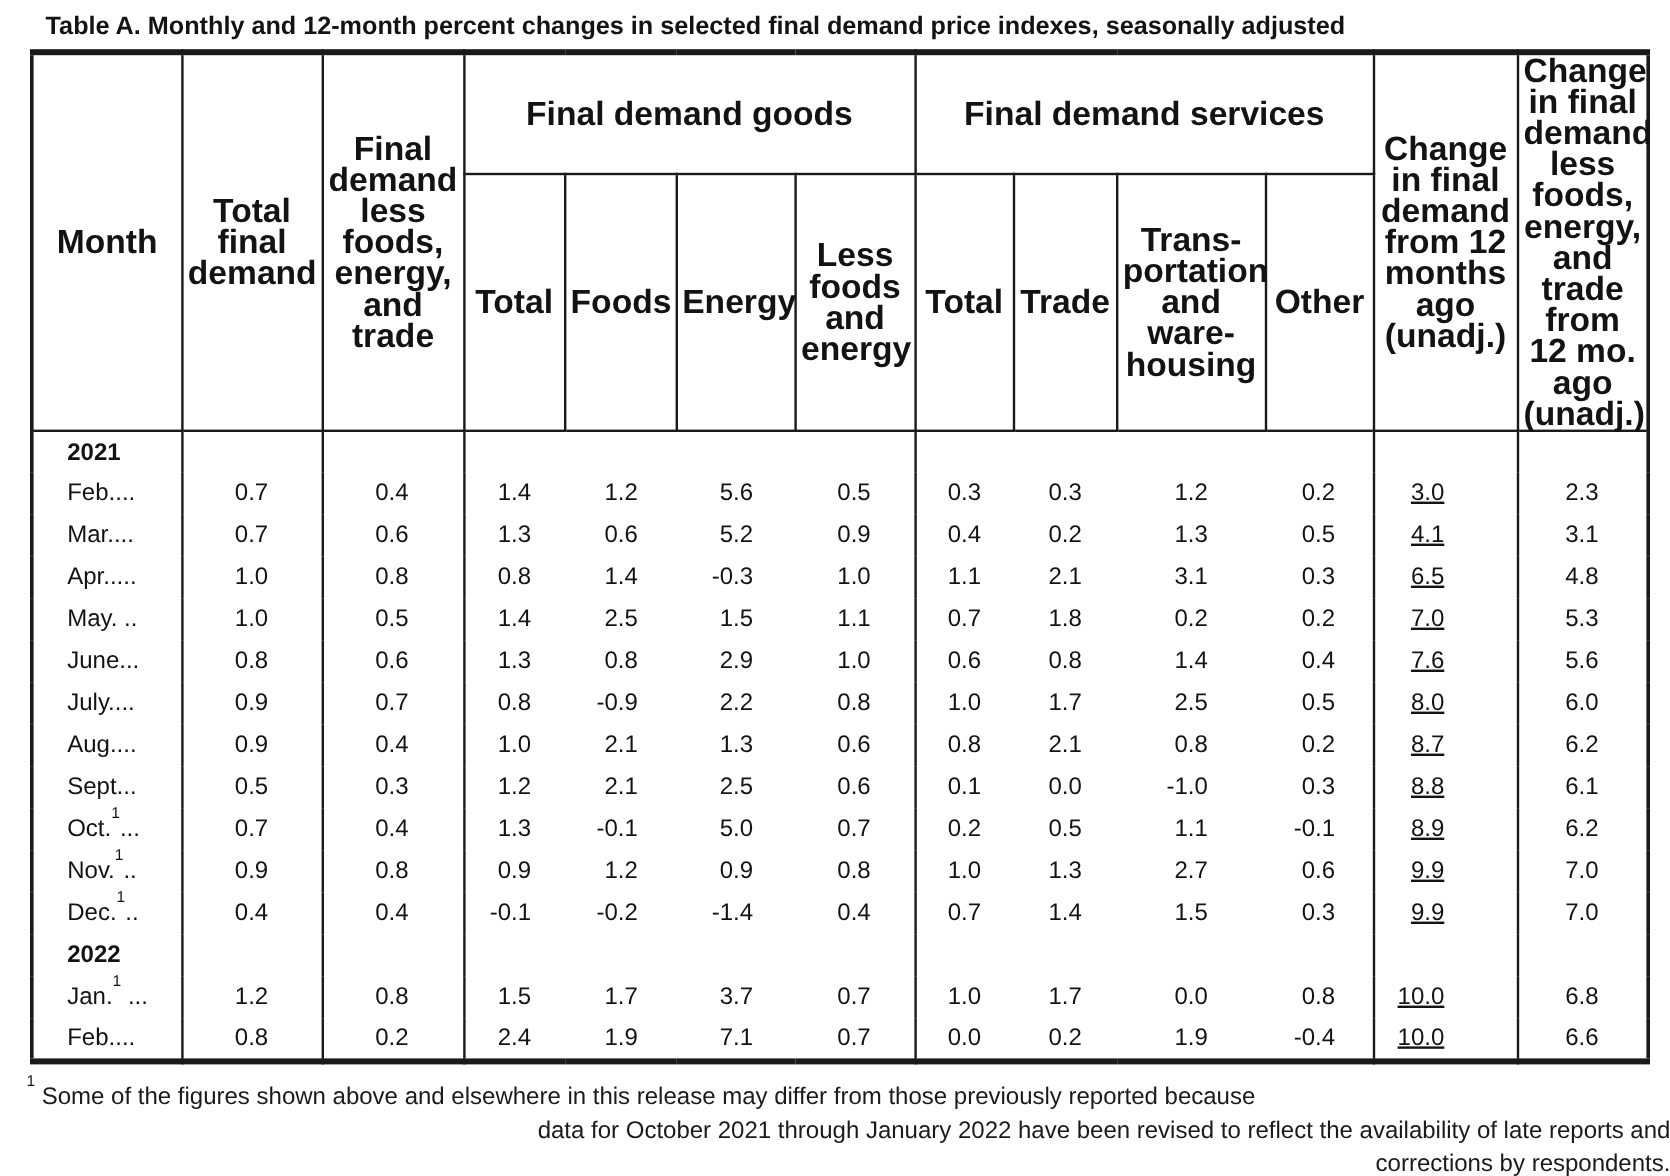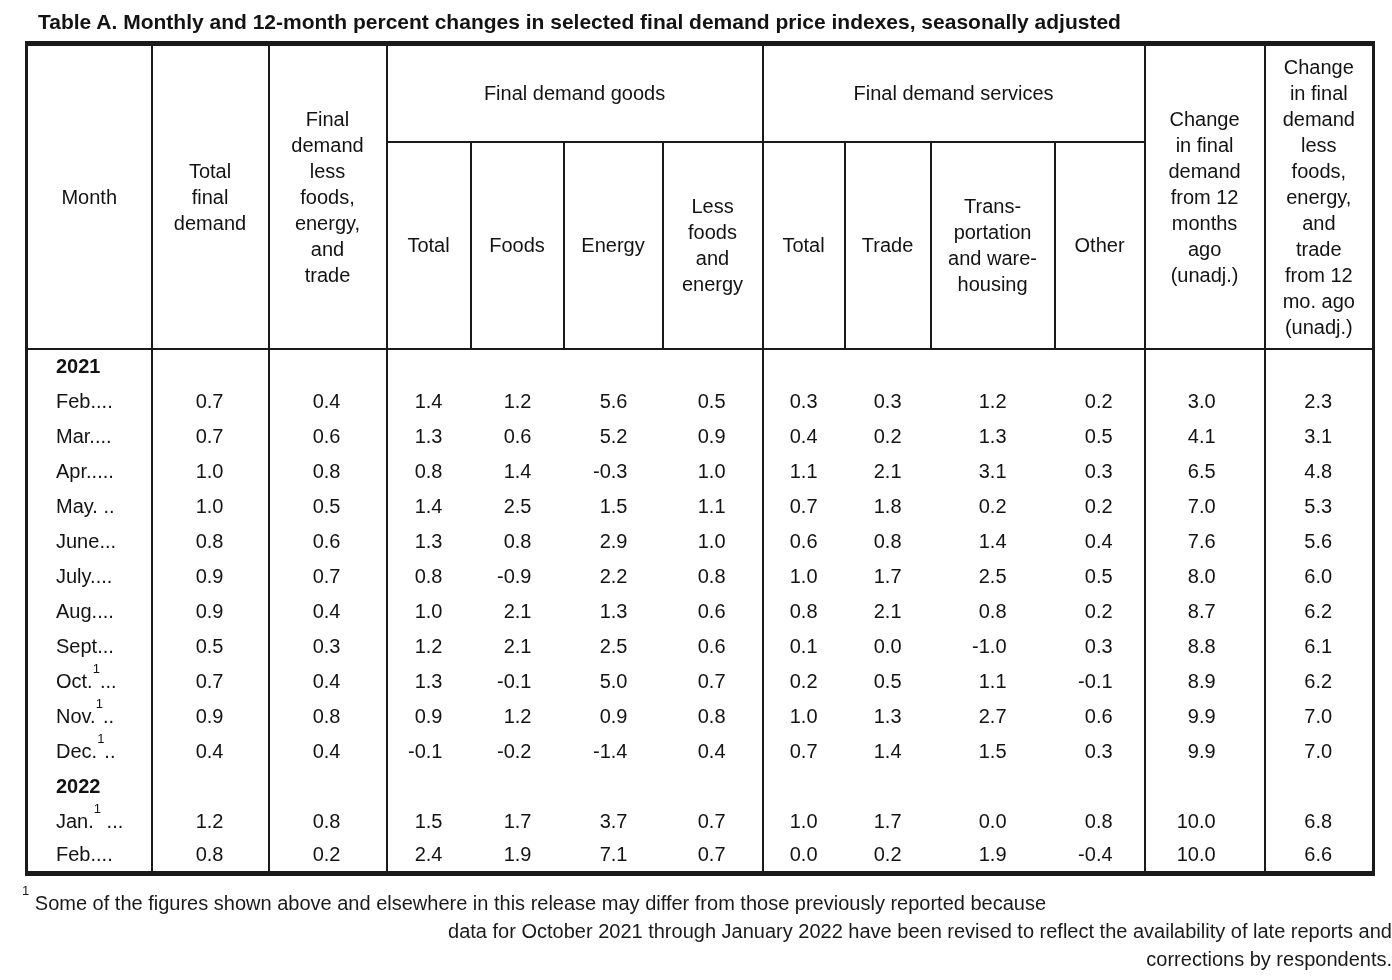--- a/index.html
+++ b/index.html
@@ -21,26 +21,26 @@
     border-collapse: collapse;
     table-layout: fixed;
     width: 1347px;
     margin-left: 25px;
     border: 3px solid #1a1a1a;
     border-top-width: 5px;
     border-bottom-width: 5px;
   }
   thead th {
     border: 2px solid #1a1a1a;
-    font-weight: normal;
-    font-size: 20px;
+    font-weight: bold;
+    font-size: 28px;
     line-height: 26px;
     text-align: center;
     vertical-align: middle;
-    padding: 0 16px;
+    padding: 0 4px;
   }
   tr.band1 { height: 98px; }
   tr.band2 { height: 207px; }
   tbody tr { height: 35px; }
   tbody td {
     font-size: 20px;
     padding: 0;
     vertical-align: middle;
     white-space: nowrap;
   }
@@ -61,21 +61,21 @@
   tbody td:nth-child(2)  { padding-right: 44px; }
   tbody td:nth-child(3)  { padding-right: 45px; }
   tbody td:nth-child(4)  { padding-right: 28px; }
   tbody td:nth-child(5)  { padding-right: 32px; }
   tbody td:nth-child(6)  { padding-right: 35px; }
   tbody td:nth-child(7)  { padding-right: 36px; }
   tbody td:nth-child(8)  { padding-right: 27px; }
   tbody td:nth-child(9)  { padding-right: 29px; }
   tbody td:nth-child(10) { padding-right: 48px; }
   tbody td:nth-child(11) { padding-right: 31px; }
-  tbody td:nth-child(12) { padding-right: 48px; }
+  tbody td:nth-child(12) { padding-right: 60px; text-decoration: underline; }
   tbody td:nth-child(13) { padding-right: 40px; padding-left: 25px; }
   sup.fn {
     font-size: 13px;
     position: relative;
     top: -7px;
     line-height: 0;
   }
   .footnote {
     margin: 13px 0 0 22px;
     font-size: 20px;

